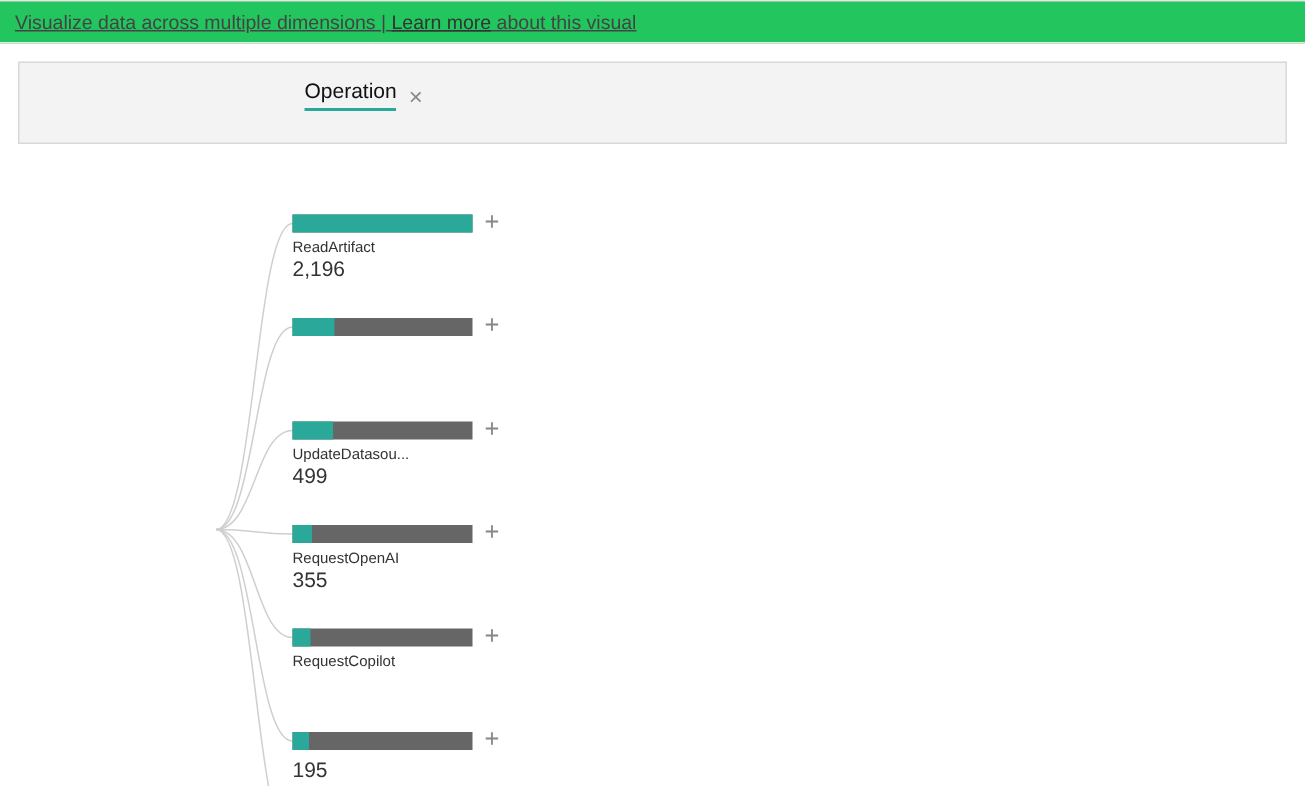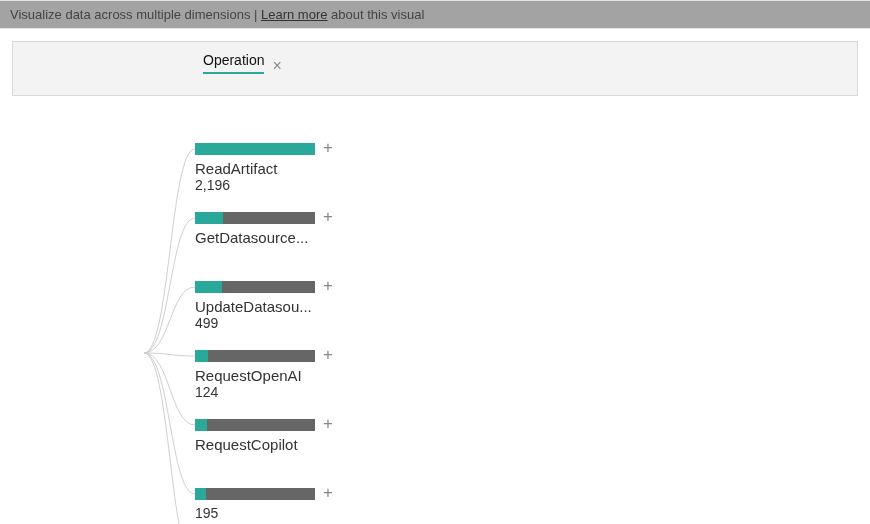--- a/index.html
+++ b/index.html
@@ -7,26 +7,27 @@
       font-family: "Segoe UI", Tahoma, sans-serif;
       font-size: 13px;
       color: #323130;
       background: #ffffff;
       width: 870px;
       height: 524px;
       overflow: hidden;
       position: relative;
     }
     .desc-bar {
-      background: #a3a3a3;
+      background: #22c55e;
       border-top: 1px solid #e5e5e5;
       border-bottom: 1px solid #e5e5e5;
       padding: 6px 10px;
       font-size: 13px;
       color: #444;
+      text-decoration: underline;
     }
     .desc-bar .link {
       color: #333;
       text-decoration: underline;
       cursor: pointer;
     }
     .filter-bar {
       margin: 12px 12px 0 12px;
       background: #f3f3f3;
       border: 1px solid #d9d9d9;
@@ -111,21 +112,21 @@
     .plus {
       position: absolute;
       right: -18px;
       top: -4px;
       color: #888;
       font-size: 17px;
       line-height: 1;
       cursor: pointer;
     }
     .child-label {
-      font-size: 15px;
+      font-size: 10px;
       color: #333;
       white-space: nowrap;
     }
     .child-value {
       font-size: 14px;
       color: #333;
     }
   </style>
 </head>
 <body>
@@ -163,37 +164,36 @@
           <span class="plus">+</span>
         </div>
         <div class="child-label">ReadArtifact</div>
         <div class="child-value">2,196</div>
       </div>
       <div class="child-node" style="top: 112px;">
         <div class="child-bar">
           <div class="fill" style="width: 22.9964%;"></div>
           <span class="plus">+</span>
         </div>
-        <div class="child-label">GetDatasource...</div>
       </div>
       <div class="child-node" style="top: 181px;">
         <div class="child-bar">
           <div class="fill" style="width: 22.7231%;"></div>
           <span class="plus">+</span>
         </div>
         <div class="child-label">UpdateDatasou...</div>
         <div class="child-value">499</div>
       </div>
       <div class="child-node" style="top: 250px;">
         <div class="child-bar">
           <div class="fill" style="width: 11.1566%;"></div>
           <span class="plus">+</span>
         </div>
         <div class="child-label">RequestOpenAI</div>
-        <div class="child-value">124</div>
+        <div class="child-value">355</div>
       </div>
       <div class="child-node" style="top: 319px;">
         <div class="child-bar">
           <div class="fill" style="width: 10.3825%;"></div>
           <span class="plus">+</span>
         </div>
         <div class="child-label">RequestCopilot</div>
       </div>
       <div class="child-node" style="top: 388px;">
         <div class="child-bar">

